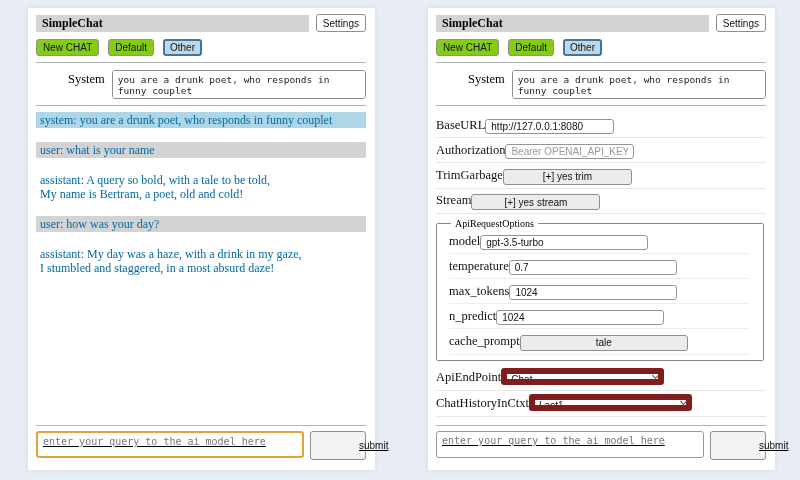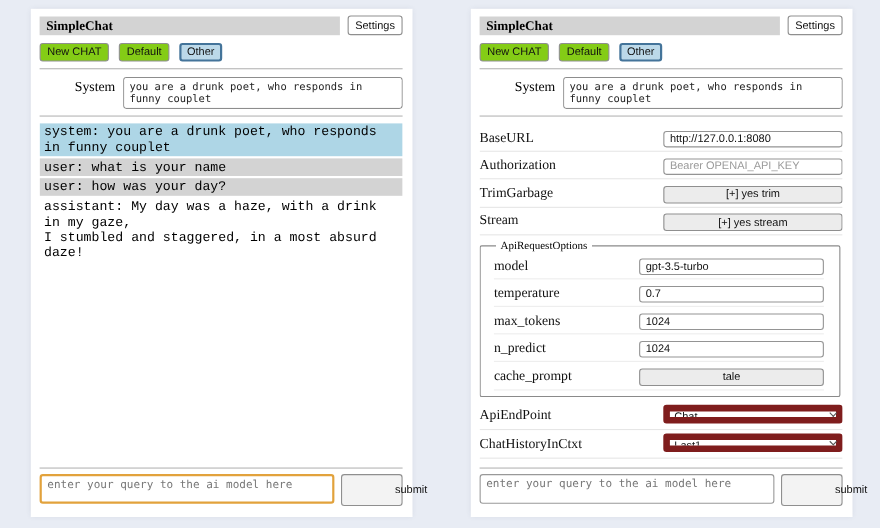--- a/index.html
+++ b/index.html
@@ -30,49 +30,49 @@
   hr.sep{border:none;border-top:1px solid #b5b5b5;margin:6px 0 5px 0;width:100%;}
   hr.sep.bottom{margin-top:0;}
 
   .system-row{display:flex;gap:7px;align-items:flex-start;margin-top:2px;margin-left:32px;}
   .syslabel{font-size:12.5px;padding-top:2px;}
   .system-row textarea{flex:1;height:29px;resize:none;border:1px solid #8d8d8d;border-radius:3px;
         font-family:"DejaVu Sans Mono",monospace;font-size:9.5px;padding:3px 5px;color:#222;outline:none;}
 
   .content{flex:1;overflow:hidden;margin-top:1px;}
 
-  .msg{font-size:12px;line-height:14px;padding:1px 4px;margin-bottom:2px;white-space:pre-line;color:#000000;font-family:Liberation Mono, monospace;}
+  .msg{font-size:12px;line-height:14px;padding:1px 4px;margin-bottom:14px;white-space:pre-line;color:#0369a1;}
   .msg.system{background:var(--sys-msg-bg);}
   .msg.user{background:var(--user-msg-bg);}
   .msg.assistant{background:transparent;padding-left:4px;}
 
   .settings-list{margin-top:2px;}
-  .srow{display:flex;align-items:center;justify-content:space-between;
+  .srow{display:flex;align-items:center;
         padding:3px 0 3px 0;border-bottom:1px solid #e6e6e6;min-height:20px;}
   .slabel{font-size:12.5px;color:#111;}
-  .control{width:163px;}
+  .control{width:129px;}
   .sinput{width:100%;height:15px;border:1px solid #949494;border-radius:3px;
           font-family:"Liberation Sans",sans-serif;font-size:10px;padding:1px 5px;color:#111;outline:none;}
   .sinput::placeholder{color:#9a9a9a;}
   .sbtn{width:100%;height:16px;background:#ececec;border:1px solid #8f8f8f;border-radius:3px;
         font-size:10px;padding:0;}
   .select-wrap{position:relative;width:163px;}
   .select-wrap select{width:100%;height:17px;appearance:none;-webkit-appearance:none;-moz-appearance:none;
         border:6px solid #7f1d1d;border-radius:3px;background:#fff;
         font-family:"Liberation Sans",sans-serif;font-size:10px;padding:0 14px 0 4px;color:#111;}
   .chev{position:absolute;right:6px;top:5px;width:5px;height:5px;
         border-right:1.4px solid #555;border-bottom:1.4px solid #555;transform:rotate(45deg);pointer-events:none;}
 
   fieldset.aro{border:1px solid #8a8a8a;border-radius:2px;margin:4px 2px 4px 0;
                padding:0 14px 5px 12px;}
   fieldset.aro legend{font-size:10px;padding:0 4px;margin-left:2px;}
   fieldset.aro .srow{border-bottom:1px solid #ededed;}
   fieldset.aro .control{width:168px;}
 
-  .query-row{margin-top:auto;display:flex;gap:6px;align-items:stretch;}
+  .query-row{margin-top:auto;display:flex;gap:6px;align-items:stretch;text-decoration:underline;}
   .query-row textarea{flex:1;height:27px;resize:none;border:1px solid #999;border-radius:3px;
         font-family:"DejaVu Sans Mono",monospace;font-size:10px;padding:3px 5px;color:#444;outline:none;}
   .query-row textarea.focused{border:2px solid var(--query-focus);}
   .query-row textarea::placeholder{color:#777;}
   .submit-btn{width:38px;height:29px;background:#f3f3f3;font-size:10px;align-self:center;padding-left:48px;}
 </style>
 </head>
 <body>
 
 <div class="panel left">
@@ -87,20 +87,22 @@
   </div>
   <hr class="sep">
   <div class="system-row">
     <span class="syslabel">System</span>
     <textarea spellcheck="false" style="">you are a drunk poet, who responds in funny couplet</textarea>
   </div>
   <hr class="sep">
   <div class="content">
     <div class="msg system">system: you are a drunk poet, who responds in funny couplet</div>
     <div class="msg user">user: what is your name</div>
+    <div class="msg assistant">assistant: A query so bold, with a tale to be told,
+My name is Bertram, a poet, old and cold!</div>
     <div class="msg user">user: how was your day?</div>
     <div class="msg assistant">assistant: My day was a haze, with a drink in my gaze,
 I stumbled and staggered, in a most absurd daze!</div>
   </div>
   <hr class="sep bottom">
   <div class="query-row">
     <textarea class="focused" spellcheck="false" placeholder="enter your query to the ai model here" style=""></textarea>
     <button class="submit-btn">submit</button>
   </div>
 </div>

